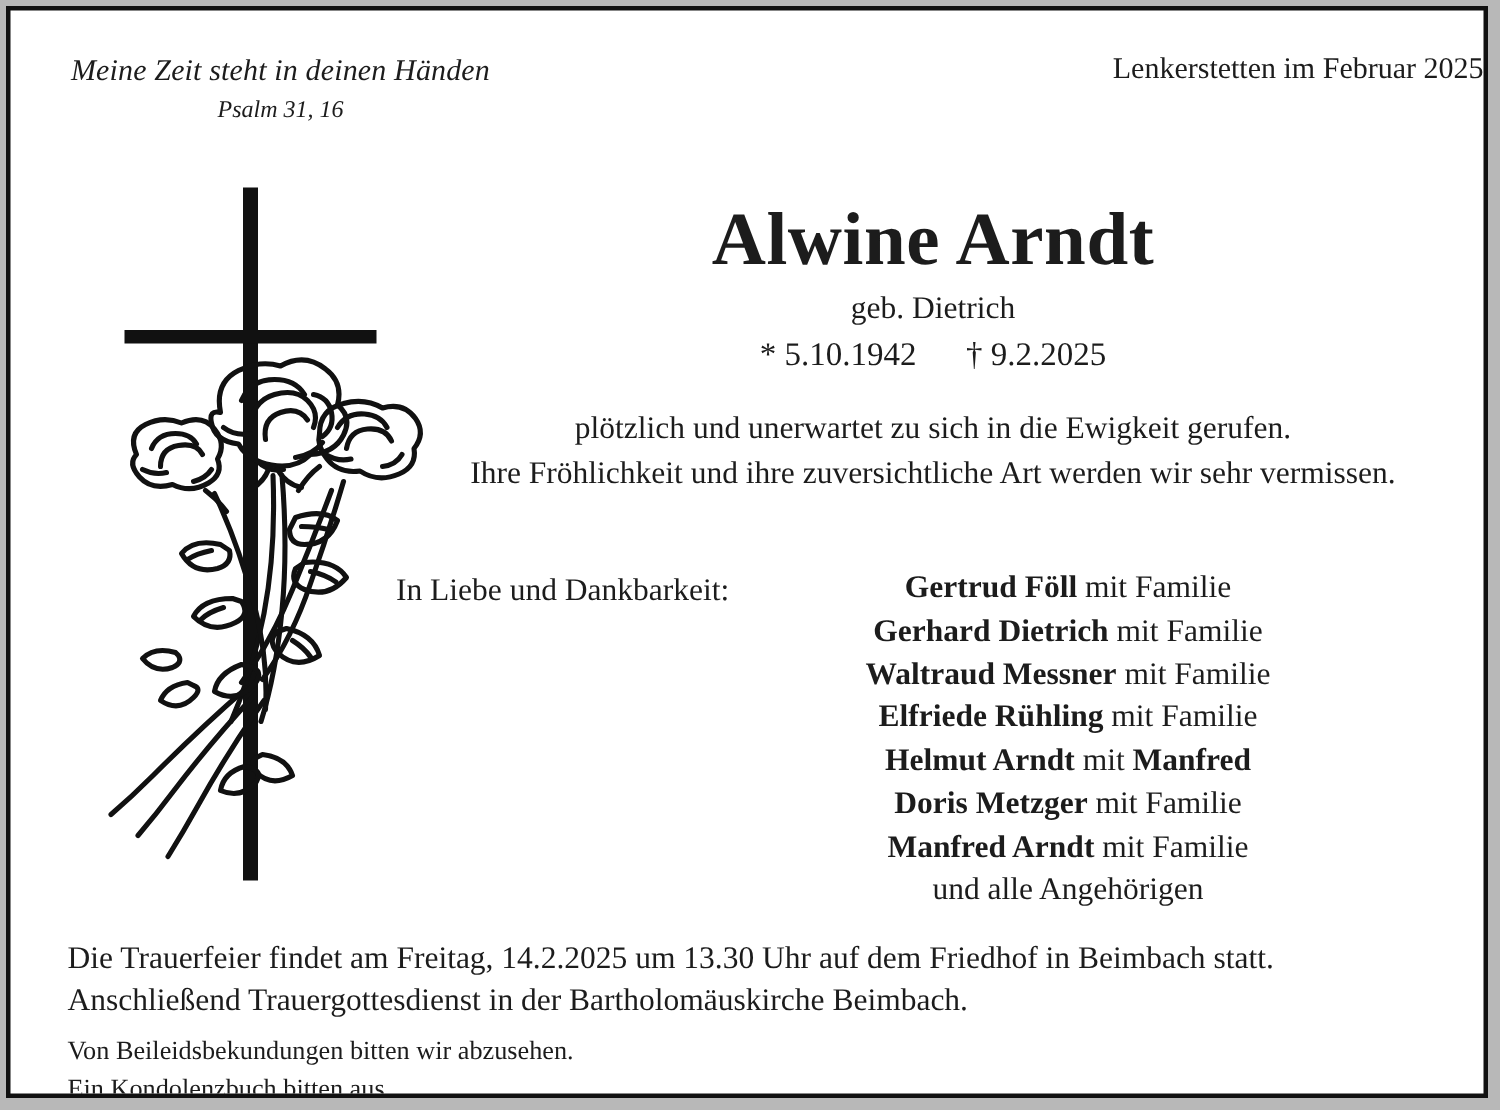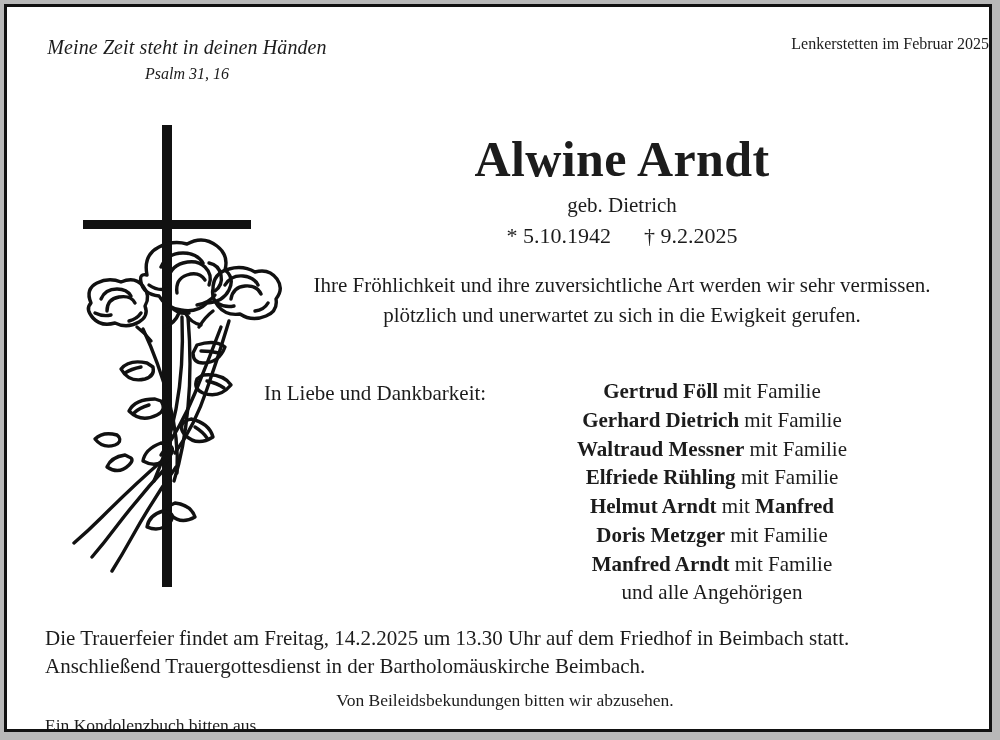--- a/index.html
+++ b/index.html
@@ -46,21 +46,21 @@
     font-style: italic;
     line-height: 1.45;
   }
   .verse-line1 { font-size: 20px; letter-spacing: .1px; }
   .verse-line2 { font-size: 16px; }
 
   .place-date {
     position: absolute;
     right: 36px;
     top: 2px;
-    font-size: 16px;
+    font-size: 20px;
     white-space: nowrap;
   }
 
   
   .illustration {
     position: absolute;
     left: 44px;
     top: 100px;
     width: 240px;
     height: 500px;
@@ -147,21 +147,21 @@
   .footer-main {
     font-size: 21px;
     line-height: 1.33;
     white-space: nowrap;
   }
   .footer-small {
     font-size: 17.5px;
     line-height: 1.42;
     white-space: nowrap;
   }
-  .footer-small.first { margin-top: 7px; text-align: center; }
+  .footer-small.first { margin-top: 7px; }
 </style>
 </head>
 <body>
 
 <div class="notice">
 
   <div class="header-row">
     <div class="verse">
       <div class="verse-line1">Meine Zeit steht in deinen Händen</div>
       <div class="verse-line2">Psalm 31, 16</div>
@@ -237,22 +237,22 @@
         <path d="M112 404 q-14 4 -16 16 q14 6 24 -6 q4 -7 -4 -9z"></path>
       </g>
     </svg>
   </div>
 
   <div class="main-col">
     <div class="deceased-name">Alwine Arndt</div>
     <div class="maiden-name">geb. Dietrich</div>
     <div class="life-dates">* 5.10.1942      † 9.2.2025</div>
     <div class="farewell">
+      <div>plötzlich und unerwartet zu sich in die Ewigkeit gerufen.</div>
       <div>Ihre Fröhlichkeit und ihre zuversichtliche Art werden wir sehr vermissen.</div>
-      <div>plötzlich und unerwartet zu sich in die Ewigkeit gerufen.</div>
     </div>
   </div>
 
   <div class="family-block">
     <div class="family-intro">In Liebe und Dankbarkeit:</div>
     <div class="family-names" id="family-names">
         <div class="family-line"><span class="nm">Gertrud Föll</span><span> mit Familie</span></div>
         <div class="family-line"><span class="nm">Gerhard Dietrich</span><span> mit Familie</span></div>
         <div class="family-line"><span class="nm">Waltraud Messner</span><span> mit Familie</span></div>
         <div class="family-line"><span class="nm">Elfriede Rühling</span><span> mit Familie</span></div>

